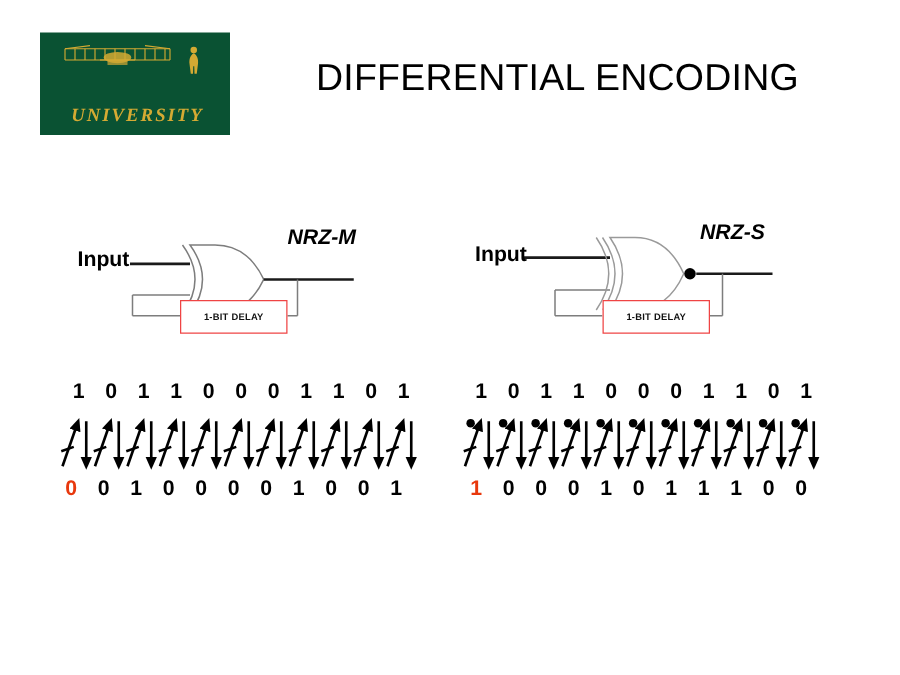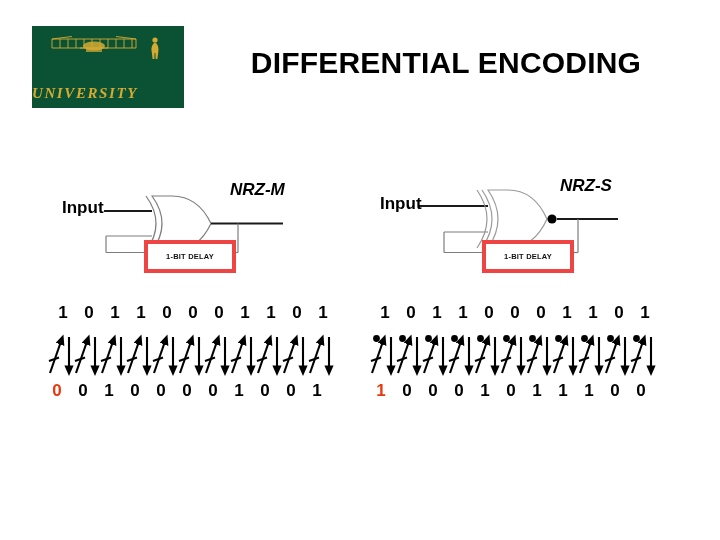--- a/index.html
+++ b/index.html
@@ -50,38 +50,39 @@
     font-weight: bold;
     font-size: 21px;
     letter-spacing: 0.4px;
     line-height: 1;
   }
   #logo .subword {
     position: absolute;
     left: 0;
     top: 60px;
     width: 156px;
+    text-align: center;
     color: #d4aa33;
     font-family: "Liberation Serif", serif;
     font-style: italic;
     font-weight: bold;
     font-size: 15px;
     letter-spacing: 1.6px;
     line-height: 1;
   }
 
   
   #title {
     position: absolute;
     left: 196px;
     top: 46px;
     width: 500px;
     text-align: center;
     font-size: 30px;
-    font-weight: bold;
+    font-weight: normal;
     color: #000000;
     letter-spacing: 0.2px;
     white-space: nowrap;
   }
 
   
   .panel { position: absolute; top: 178px; width: 330px; height: 115px; }
   #panel-left  { left: 48px; }
   #panel-right { left: 368px; }
 
@@ -98,21 +99,21 @@
   .out-label { left: 182px; top: 2px; font-style: italic; }
   #panel-right .in-label  { left: 12px; top: 16px; }
   #panel-right .out-label { left: 192px; top: -2px; }
 
   .delay-box {
     position: absolute;
     left: 96px;
     top: 62px;
     width: 84px;
     height: 25px;
-    border: 4px solid #ef4444;
+    border: 1px solid #ef4444;
     background: #ffffff;
     font-size: 7.5px;
     font-weight: bold;
     color: #111;
     display: flex;
     align-items: center;
     justify-content: center;
     letter-spacing: 0.2px;
   }
   #panel-right .delay-box { left: 114px; top: 62px; }

